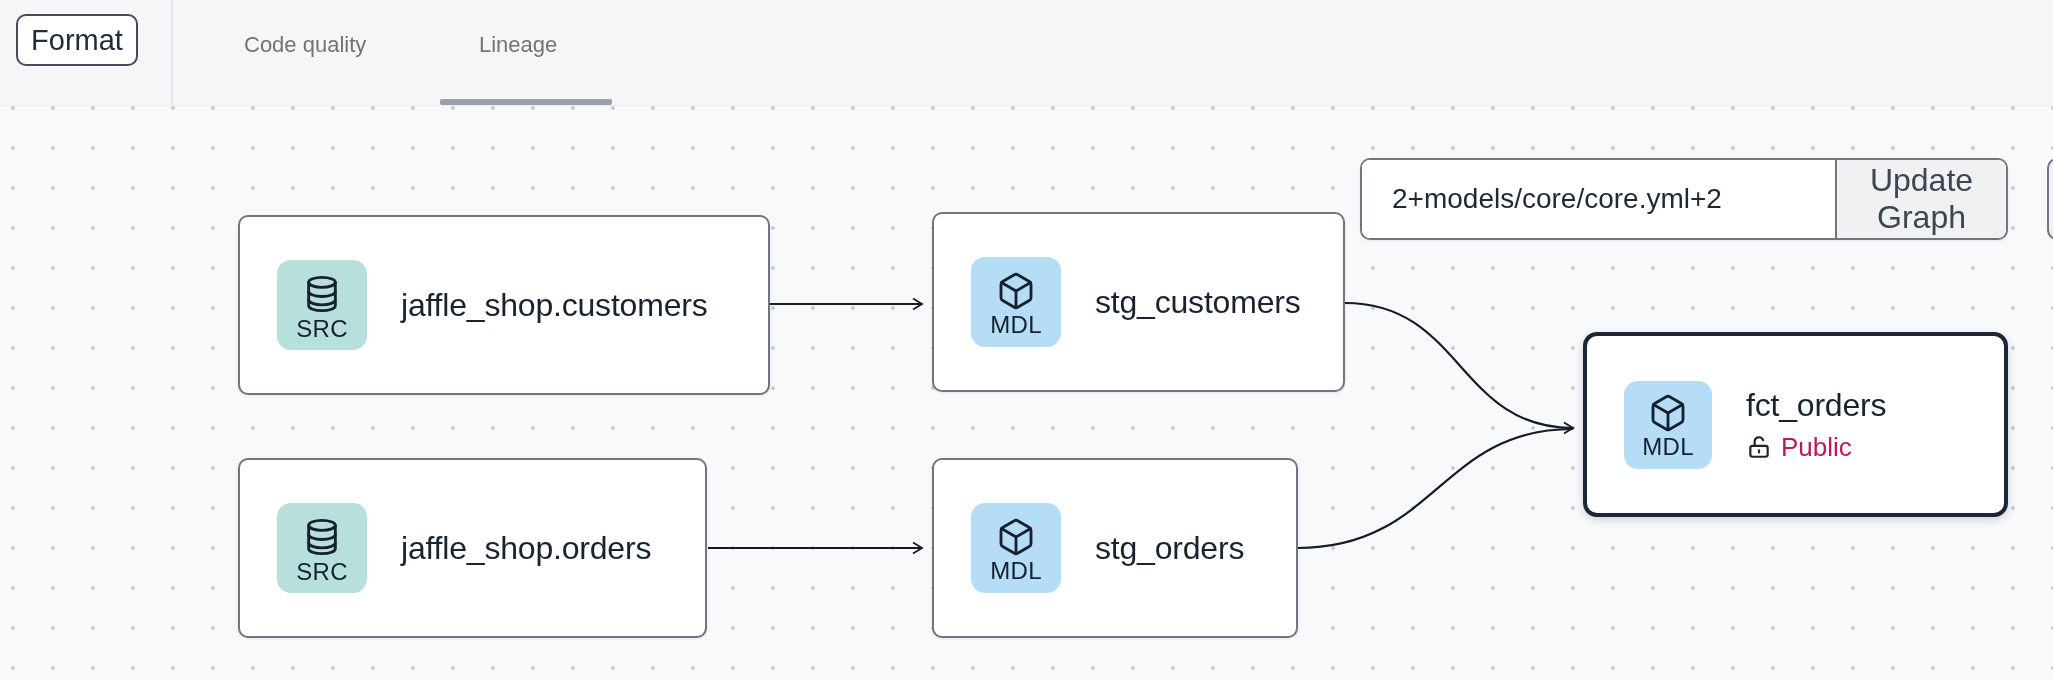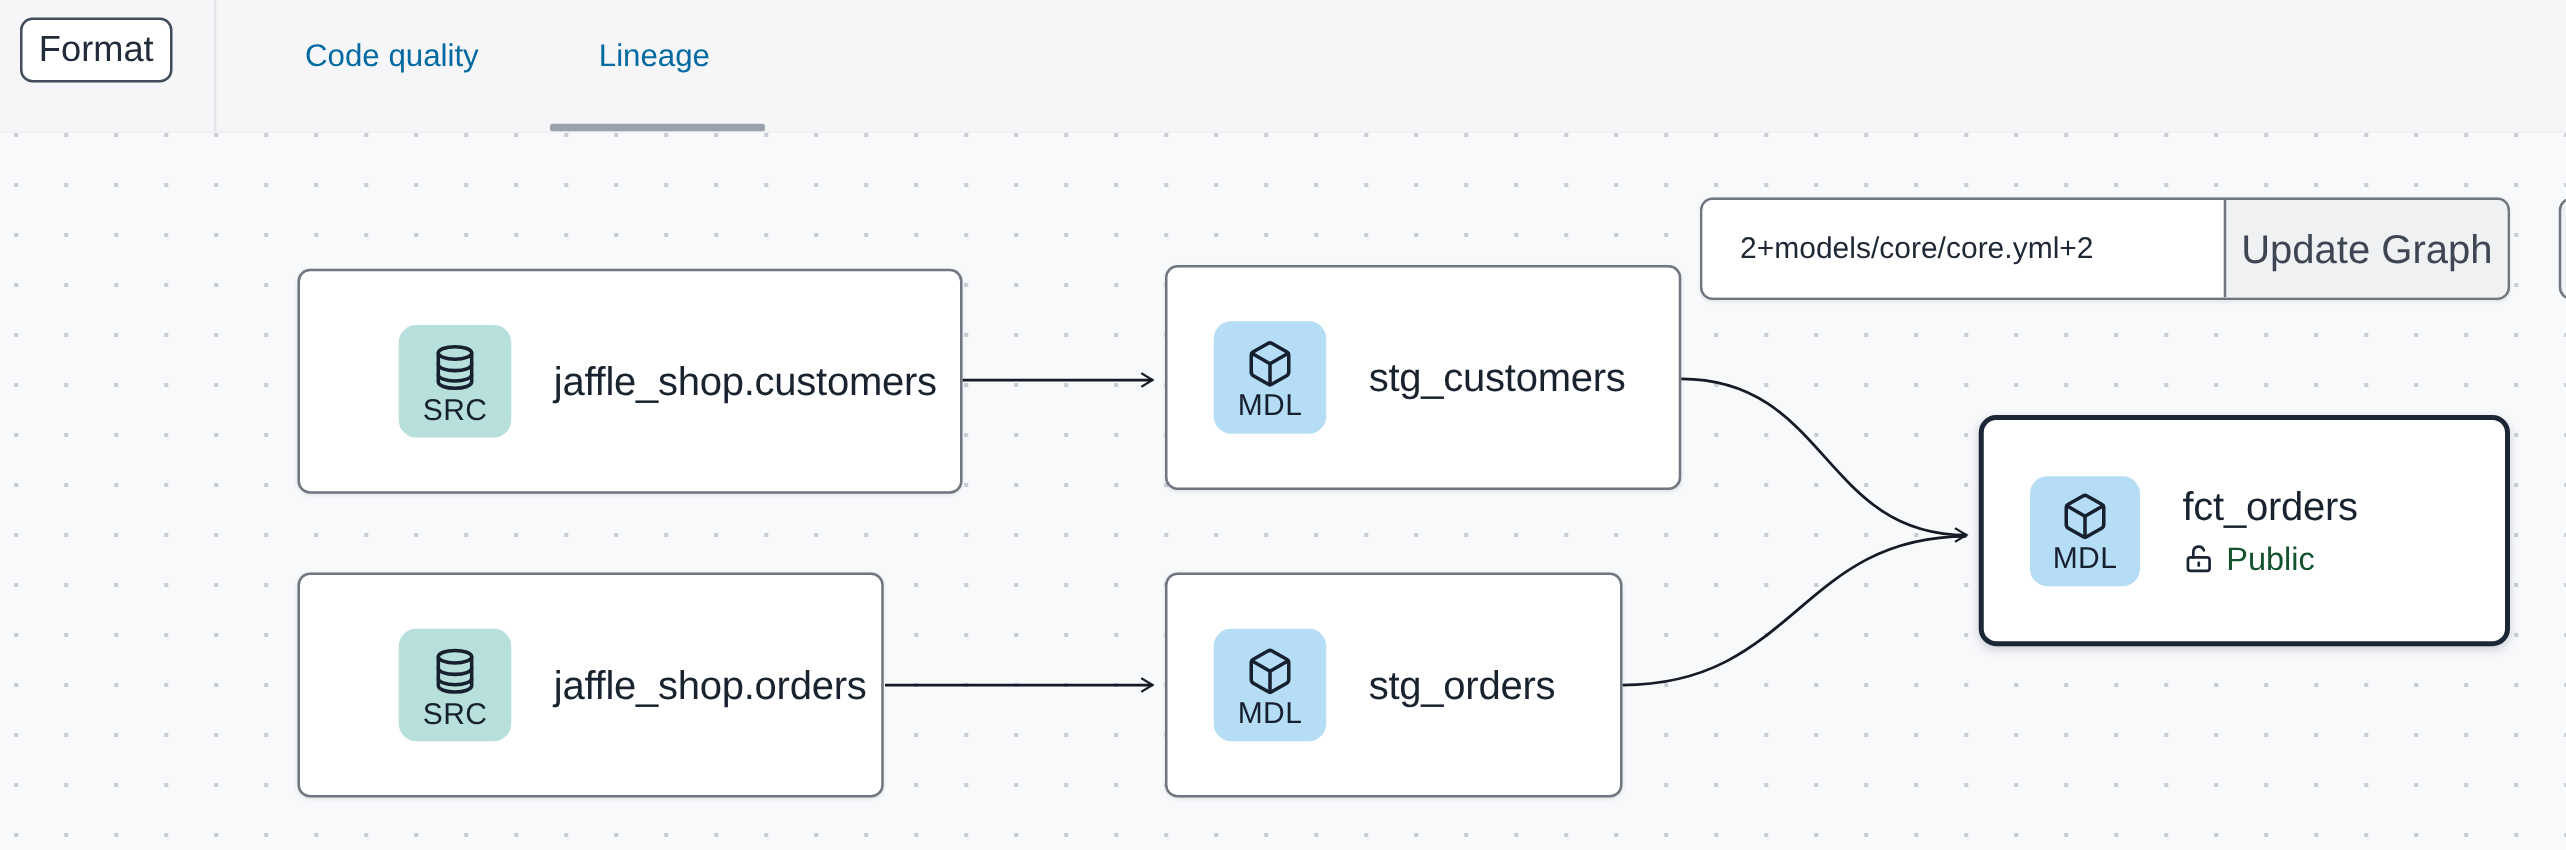--- a/index.html
+++ b/index.html
@@ -27,21 +27,21 @@
     font-size: 29px; color: #222c3b;
     cursor: pointer;
   }
   .toolbar-divider {
     position: absolute; left: 171px; top: 0; width: 2px; height: 105px;
     background: #e4e5e8;
   }
   .tab {
     position: absolute; top: 25px; height: 40px;
     display: flex; align-items: center;
-    font-size: 25px; color: #0369a1; cursor: pointer; white-space: nowrap;
+    font-size: 22px; color: #737373; cursor: pointer; white-space: nowrap;
   }
   .tab-code { left: 244px; }
   .tab-lineage { left: 479px; }
   .tab-underline {
     position: absolute; left: 440px; top: 99px; width: 172px; height: 6px;
     background: var(--tab-underline, #99a1ac);
     border-radius: 2px;
   }
 
   
@@ -74,50 +74,50 @@
   .n-stg-customers { left: 932px; top: 212px; width: 413px; height: 180px; }
   .n-src-orders    { left: 238px; top: 458px; width: 469px; height: 180px; }
   .n-stg-orders    { left: 932px; top: 458px; width: 366px; height: 180px; }
   .n-fct-orders    { left: 1583px; top: 332px; width: 425px; height: 185px; }
 
   .badge {
     width: 90px; height: 90px; border-radius: 14px; flex: 0 0 auto;
     display: flex; flex-direction: column; align-items: center; justify-content: center;
     gap: 1px; padding-top: 4px;
   }
-  .badge.src { background: var(--src-badge-bg, #b7e0dc); margin-left: 42px; }
+  .badge.src { background: var(--src-badge-bg, #b7e0dc); }
   .badge.mdl { background: var(--mdl-badge-bg, #b5ddf6); }
   .badge svg { display: block; }
   .badge-label {
     font-size: 24px; color: var(--badge-glyph, #16202e);
     letter-spacing: 0.3px; line-height: 1.05;
   }
   .node-title {
     font-size: 32px; color: var(--node-title, #19232f);
     white-space: nowrap; letter-spacing: -0.2px;
   }
   .node-text-col { display: flex; flex-direction: column; gap: 8px; }
   .access-row { display: flex; align-items: center; gap: 9px; }
-  .access-label { font-size: 26px; color: #14532d; }
+  .access-label { font-size: 26px; color: #be185d; }
 
   
   .selector-group {
     position: absolute; left: 1360px; top: 158px; width: 648px; height: 82px;
     z-index: 4;
     border: 2px solid var(--node-border, #6f7680);
     border-radius: 10px;
     display: flex; overflow: hidden;
     background: #ffffff;
     box-shadow: 0 1px 3px rgba(25, 35, 55, 0.10);
   }
   .selector-input {
-    width: 417px; height: 100%; border: none; outline: none;
+    width: 473px; height: 100%; border: none; outline: none;
     padding: 0 20px 0 30px;
     font-family: "Liberation Sans", sans-serif;
-    font-size: 24px; color: #1f2836;
+    font-size: 28px; color: #1f2836;
     background: #ffffff;
   }
   .update-btn {
     flex: 1; height: 100%;
     border: none; border-left: 2px solid var(--node-border, #6f7680);
     background: var(--button-bg, #f0f1f3);
     font-family: "Liberation Sans", sans-serif;
     font-size: 32px; color: var(--button-text, #3e4654);
     cursor: pointer;
   }

